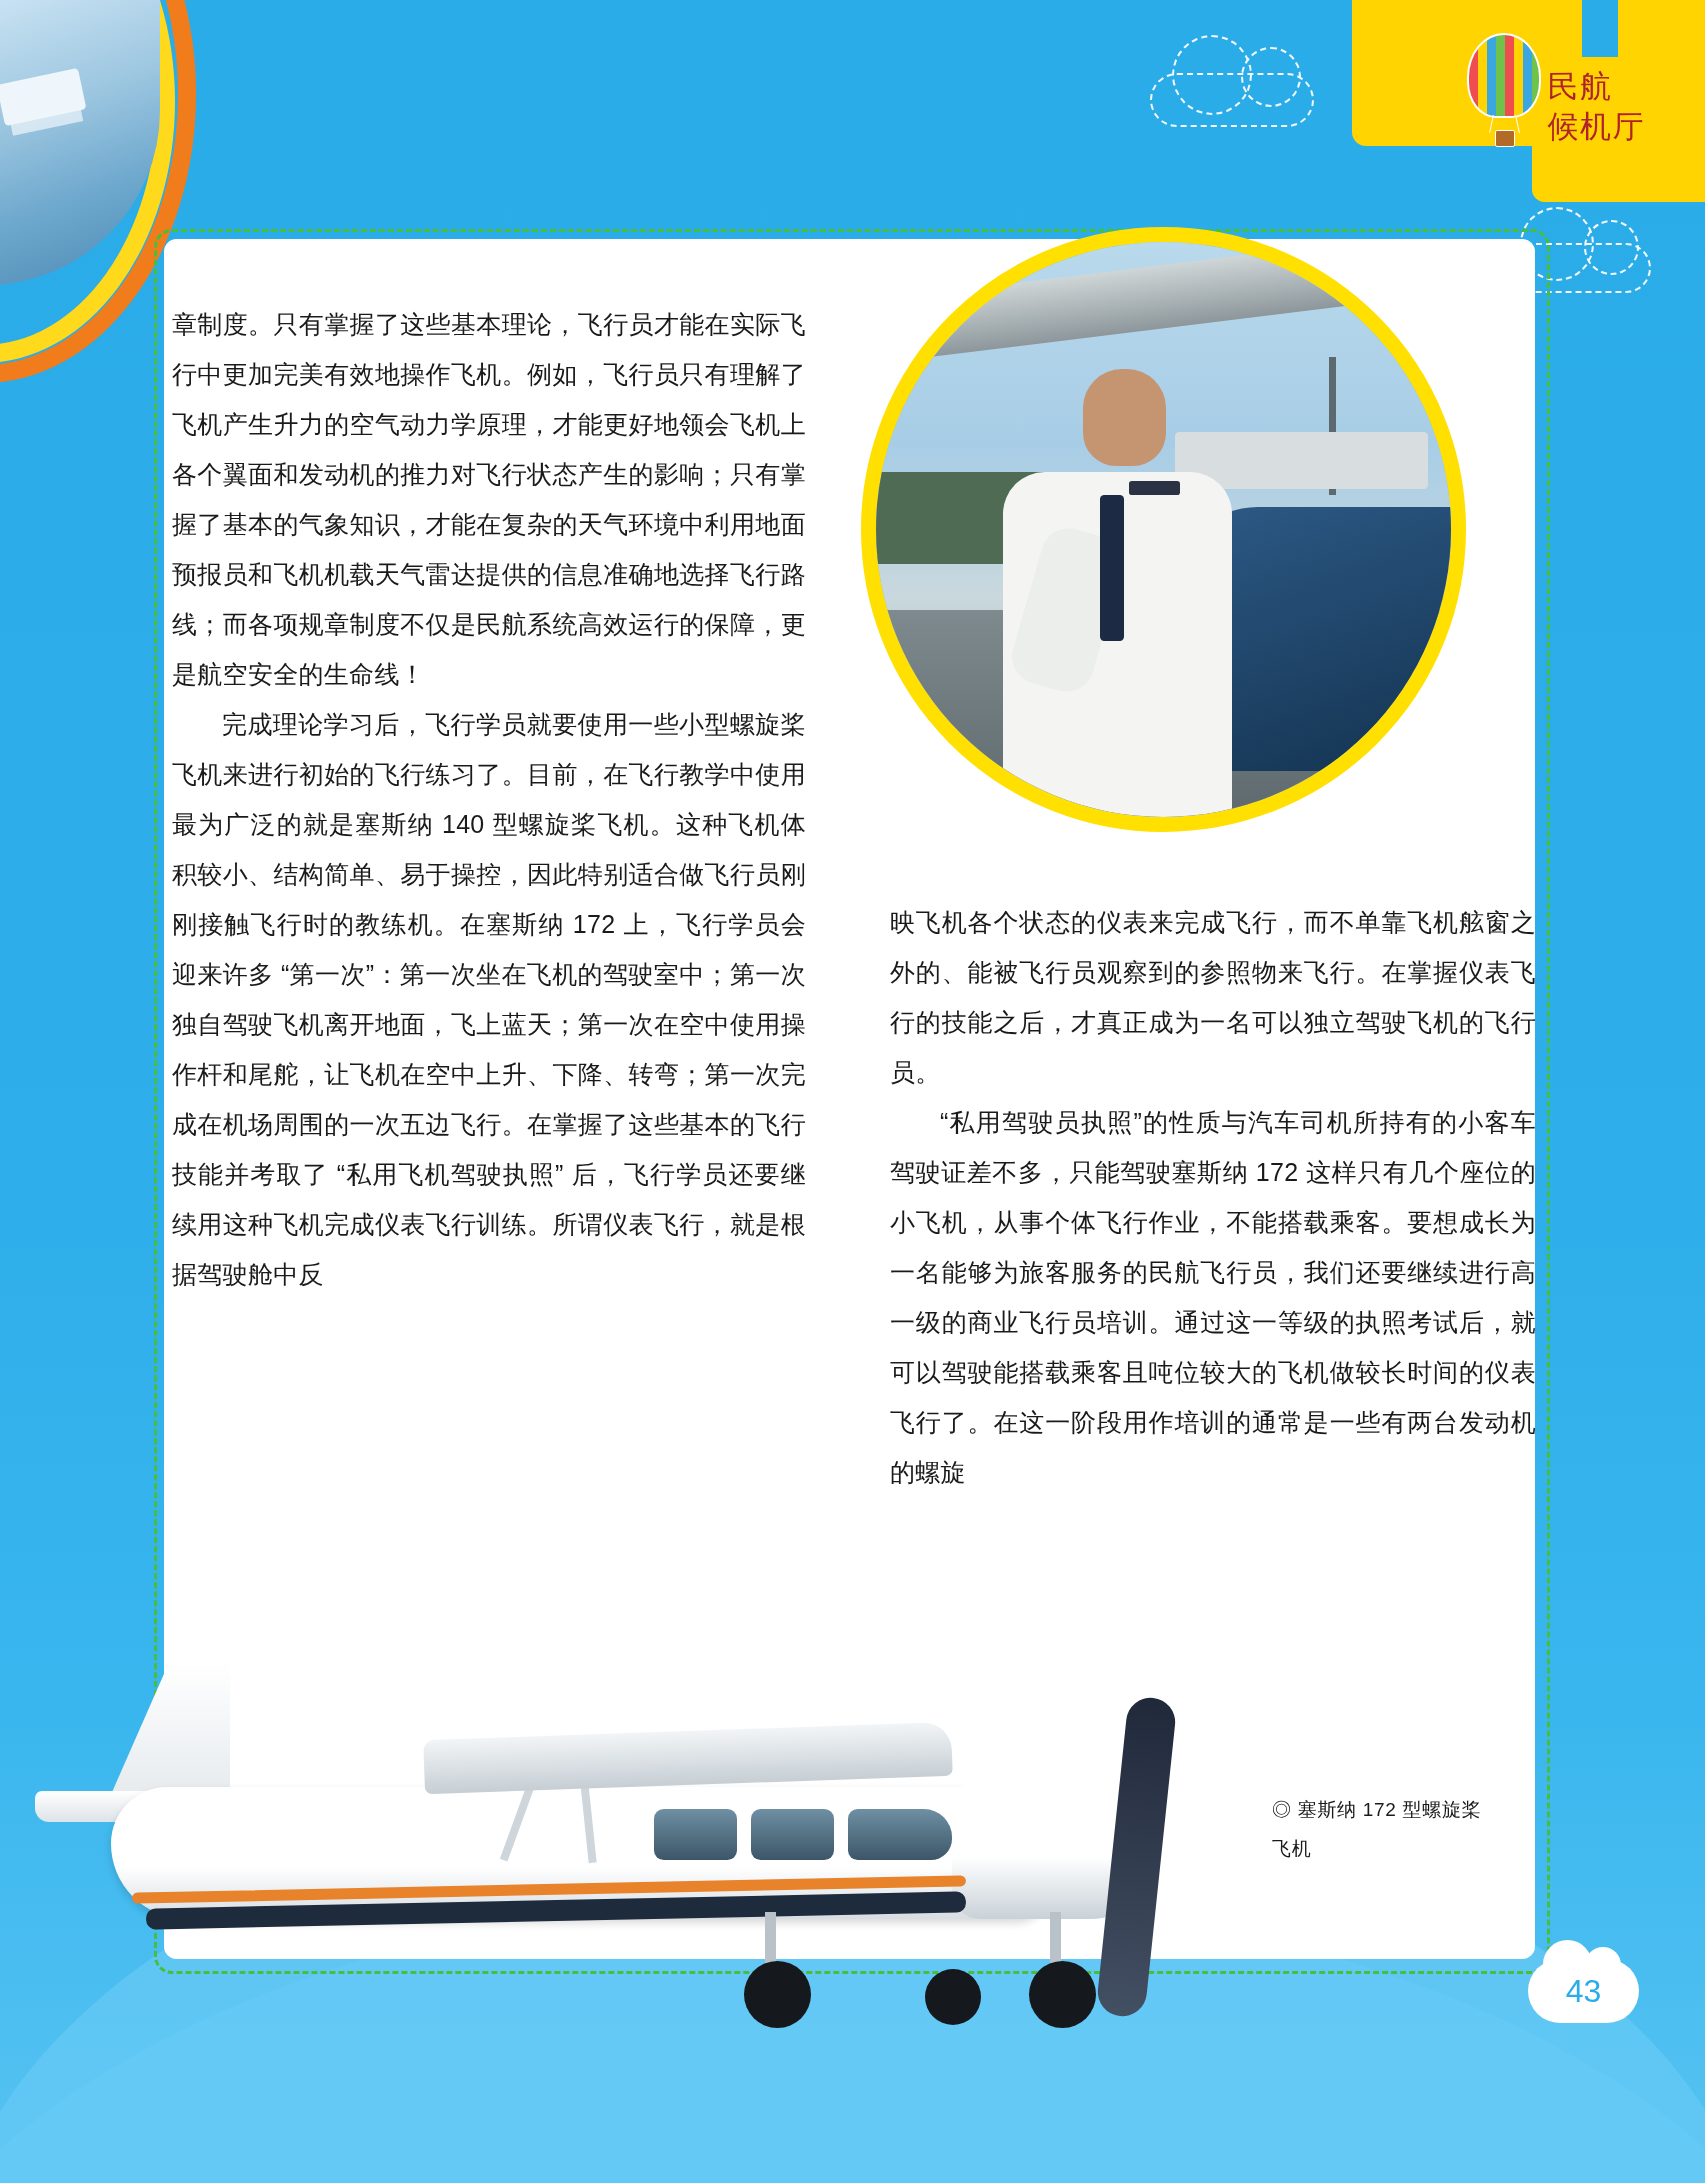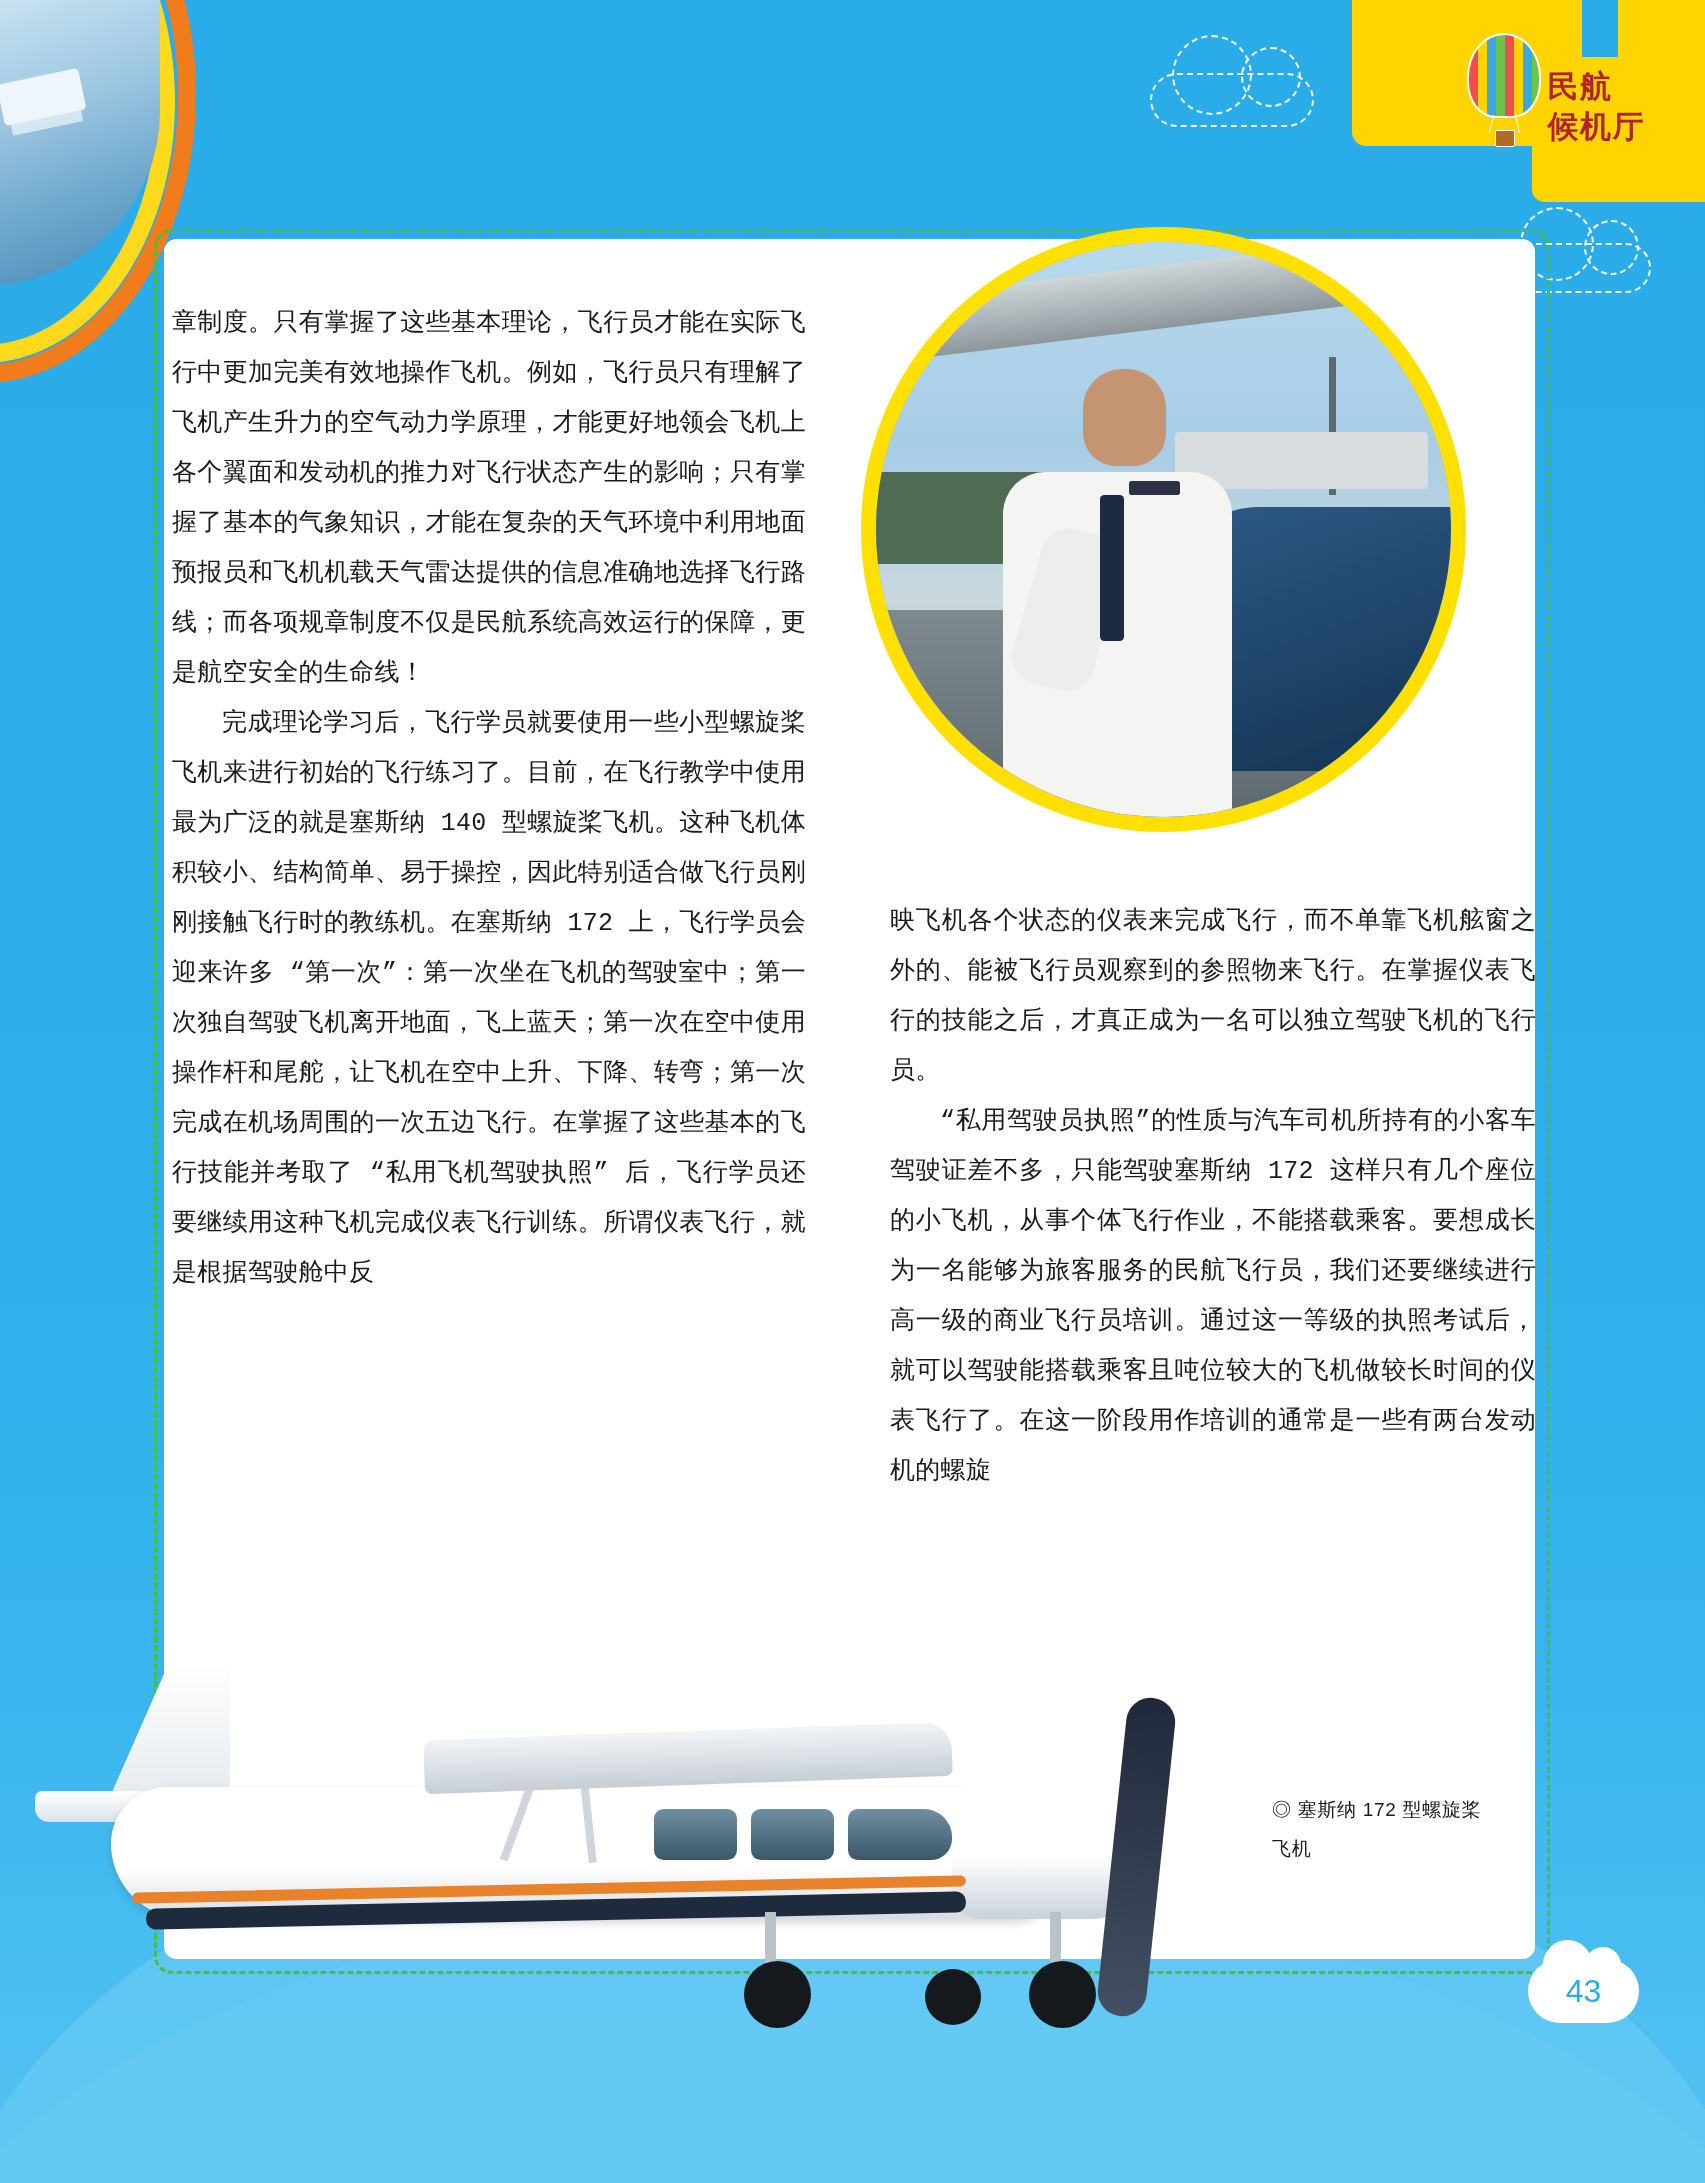--- a/index.html
+++ b/index.html
@@ -176,21 +176,21 @@
     width: 36px;
     height: 57px;
     background: #2aace9;
   }
   .header-title {
     position: absolute;
     right: 26.4px;
     top: 67px;
     color: #b1232a;
     font-size: 31px;
-    font-weight: bold;
+    font-weight: normal;
     line-height: 1.28;
     letter-spacing: 1.4px;
     text-align: left;
     width: 132px;
   }
   
   .balloon {
     position: absolute;
     right: 163px;
     top: 33px;
@@ -252,21 +252,21 @@
     border-radius: 12.5px;
   }
 
   
   .col {
     position: absolute;
     font-size: 25px;
     line-height: 50px;
     color: #1a1a1a;
     text-align: justify;
-    font-family: Liberation Mono, monospace;
+    font-family: Liberation Sans, sans-serif;
     letter-spacing: 0.3px;
   }
   .col p { margin: 0; }
   .col p.indent { text-indent: 50px; }
 
   .col-left {
     left: 172px;
     top: 299px;
     width: 634px;
   }

